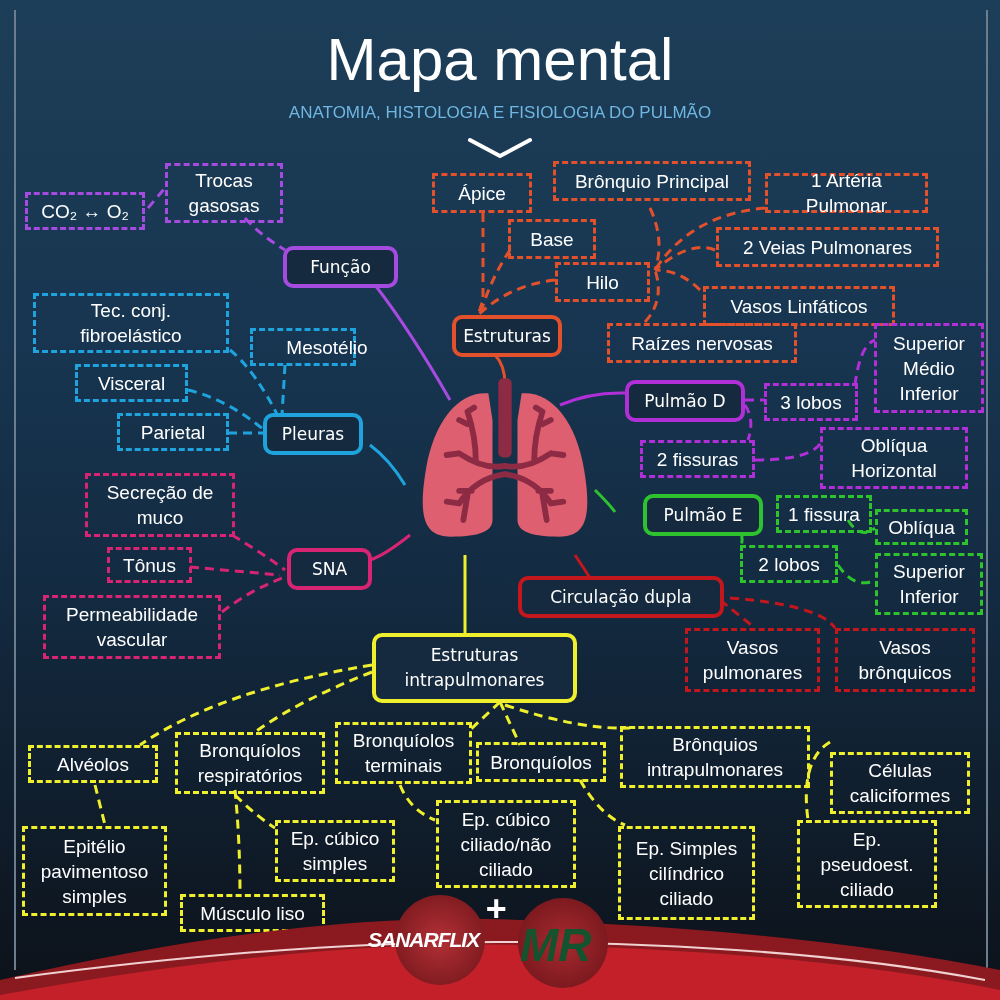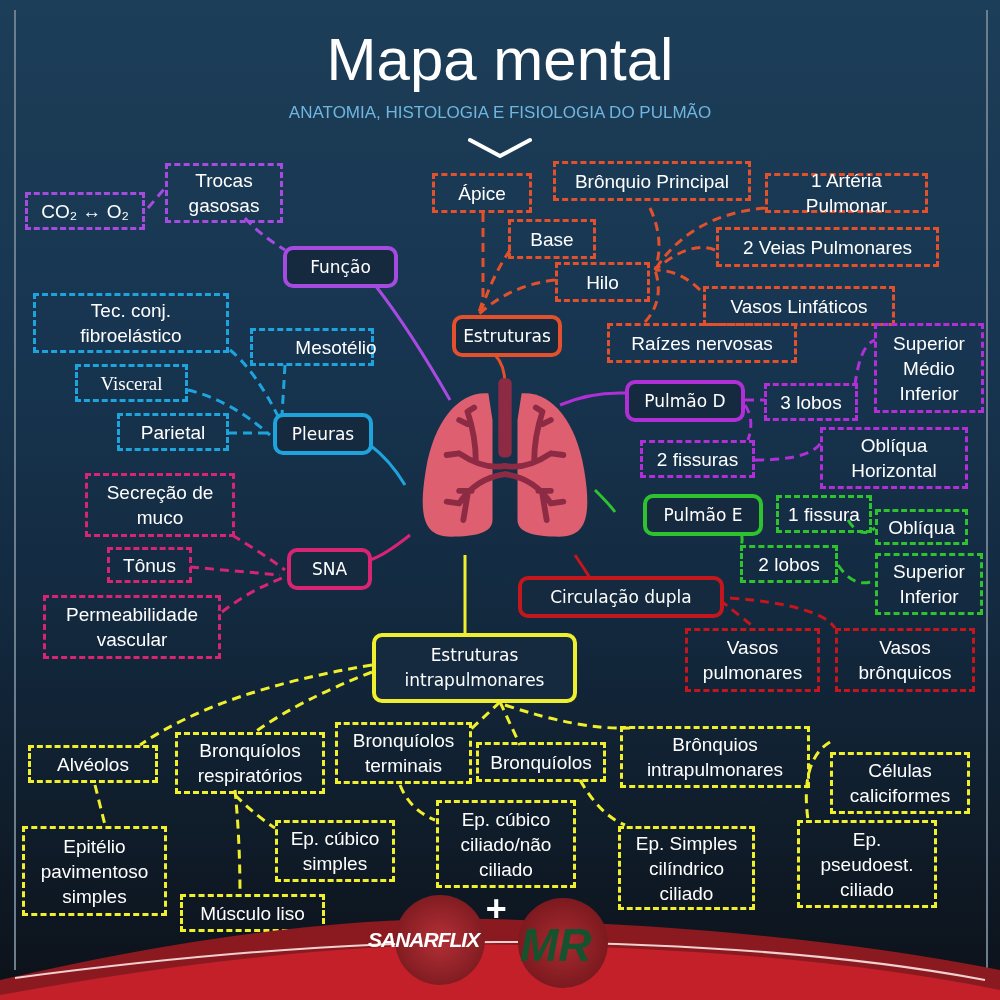--- a/index.html
+++ b/index.html
@@ -119,24 +119,24 @@
 <div class="node dash c-orange" style="left:555px;top:262px;width:95px;height:40px;">Hilo</div>
 <div class="node solid c-orange" style="left:452px;top:315px;width:110px;height:42px;">Estruturas</div>
 <div class="node dash c-orange" style="left:553px;top:161px;width:198px;height:40px;">Brônquio Principal</div>
 <div class="node dash c-orange" style="left:765px;top:173px;width:163px;height:40px;">1 Artéria Pulmonar</div>
 <div class="node dash c-orange" style="left:716px;top:227px;width:223px;height:40px;">2 Veias Pulmonares</div>
 <div class="node dash c-orange" style="left:703px;top:286px;width:192px;height:40px;">Vasos Linfáticos</div>
 <div class="node dash c-orange" style="left:607px;top:323px;width:190px;height:40px;">Raízes nervosas</div>
 
 <div class="node dash c-blue" style="left:33px;top:293px;width:196px;height:60px;">Tec. conj.
 fibroelástico</div>
-<div class="node dash c-blue" style="left:250px;top:328px;width:124px;height:38px;padding-left:48px;">Mesotélio</div>
-<div class="node dash c-blue" style="left:75px;top:364px;width:113px;height:38px;font-family:Liberation Serif, serif;">Visceral</div>
+<div class="node dash c-blue" style="left:250px;top:328px;width:106px;height:38px;padding-left:48px;">Mesotélio</div>
+<div class="node dash c-blue" style="left:75px;top:364px;width:113px;height:38px;">Visceral</div>
 <div class="node dash c-blue" style="left:117px;top:413px;width:112px;height:38px;">Parietal</div>
-<div class="node solid c-blue" style="left:273px;top:413px;width:100px;height:42px;">Pleuras</div>
+<div class="node solid c-blue" style="left:263px;top:413px;width:100px;height:42px;">Pleuras</div>
 
 <div class="node dash c-pink" style="left:85px;top:473px;width:150px;height:64px;">Secreção de
 muco</div>
 <div class="node dash c-pink" style="left:107px;top:547px;width:85px;height:36px;">Tônus</div>
 <div class="node dash c-pink" style="left:43px;top:595px;width:178px;height:64px;">Permeabilidade
 vascular</div>
 <div class="node solid c-pink" style="left:287px;top:548px;width:85px;height:42px;">SNA</div>
 
 <div class="node solid c-violet" style="left:625px;top:380px;width:120px;height:42px;">Pulmão D</div>
 <div class="node dash c-violet" style="left:764px;top:383px;width:94px;height:38px;">3 lobos</div>
@@ -170,21 +170,21 @@
 respiratórios</div>
 <div class="node dash c-yellow" style="left:275px;top:820px;width:120px;height:62px;">Ep. cúbico
 simples</div>
 <div class="node dash c-yellow" style="left:180px;top:894px;width:145px;height:38px;">Músculo liso</div>
 <div class="node dash c-yellow" style="left:335px;top:722px;width:137px;height:62px;">Bronquíolos
 terminais</div>
 <div class="node dash c-yellow" style="left:436px;top:800px;width:140px;height:88px;">Ep. cúbico
 ciliado/não
 ciliado</div>
 <div class="node dash c-yellow" style="left:476px;top:742px;width:130px;height:40px;">Bronquíolos</div>
-<div class="node dash c-yellow" style="left:618px;top:826px;width:137px;height:84px;">Ep. Simples
+<div class="node dash c-yellow" style="left:618px;top:826px;width:137px;height:94px;">Ep. Simples
 cilíndrico
 ciliado</div>
 <div class="node dash c-yellow" style="left:620px;top:726px;width:190px;height:62px;">Brônquios
 intrapulmonares</div>
 <div class="node dash c-yellow" style="left:830px;top:732px;width:140px;height:62px;margin-top:20px;">Células
 caliciformes</div>
 <div class="node dash c-yellow" style="left:797px;top:820px;width:140px;height:88px;">Ep.
 pseudoest.
 ciliado</div>
 

